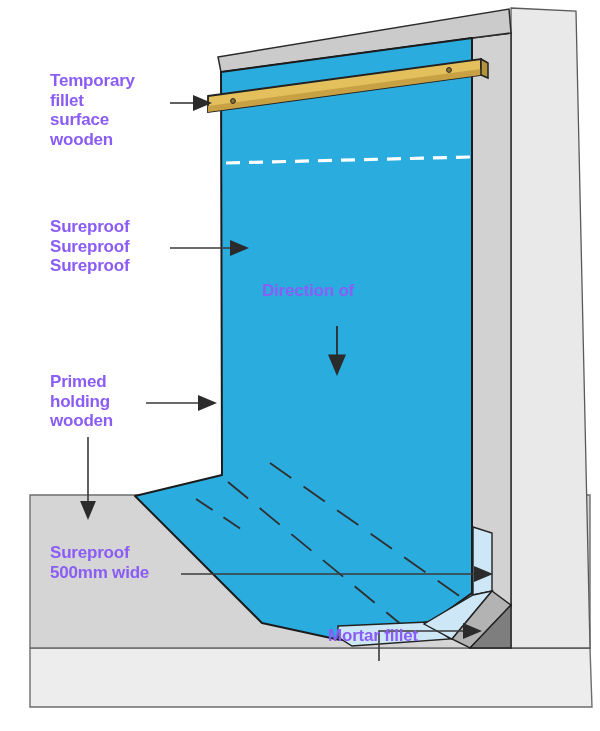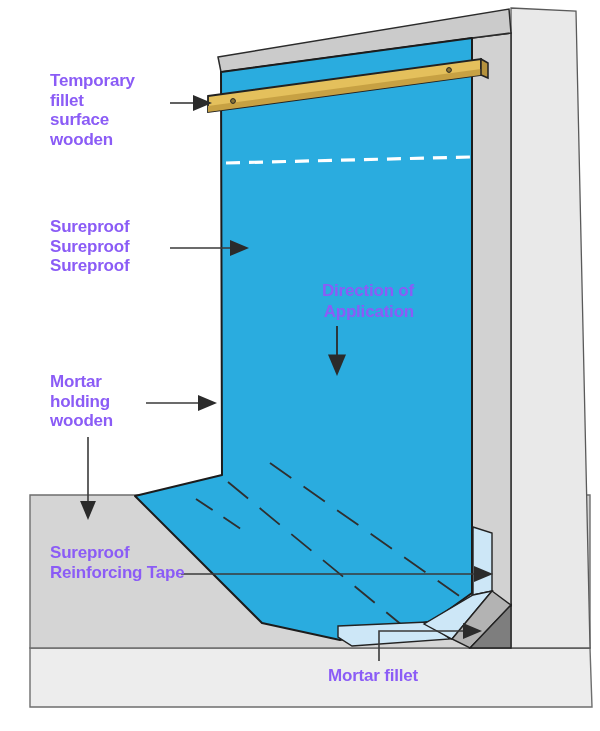--- a/index.html
+++ b/index.html
@@ -13,21 +13,21 @@
   #diagram-svg{position:absolute;left:0;top:0;}
   .lbl{
     position:absolute;
     font-weight:bold;
     font-size:17px;
     line-height:19.5px;
     letter-spacing:-0.2px;
     color:#8b5cf6;
     white-space:nowrap;
   }
-  .lbl.center{text-align:right;white-space:normal;line-height:20.5px;}
+  .lbl.center{text-align:left;white-space:normal;line-height:20.5px;}
 </style>
 </head>
 <body>
 
 <div id="stage">
 
   <svg id="diagram-svg" width="600" height="731" viewBox="0 0 600 731">
     <defs>
       <marker id="ah" markerWidth="13" markerHeight="11" refX="2" refY="5" orient="auto">
         <path d="M0,0 L12,5 L0,10 Z" fill="#2B2B2B"></path>
@@ -82,31 +82,30 @@
   </div>
 
   <div class="lbl" style="left:50px;top:217px">
     <div>Sureproof</div>
     <div>Sureproof</div>
     <div>Sureproof</div>
   </div>
 
   <div class="lbl center" style="left:262px;top:281px;width:152px">
     <div>Direction of</div>
-    <div>Application</div>
   </div>
 
   <div class="lbl" style="left:50px;top:372px">
-    <div>Mortar</div>
+    <div>Primed</div>
     <div>holding</div>
     <div>wooden</div>
   </div>
 
   <div class="lbl" style="left:50px;top:543px;line-height:20px">
     <div>Sureproof</div>
-    <div>Reinforcing Tape</div>
+    <div>500mm wide</div>
   </div>
 
-  <div class="lbl" style="left:328px;top:666px">
+  <div class="lbl" style="left:328px;top:626px">
     <div>Mortar fillet</div>
   </div>
 
 </div>
 
 </body></html>

